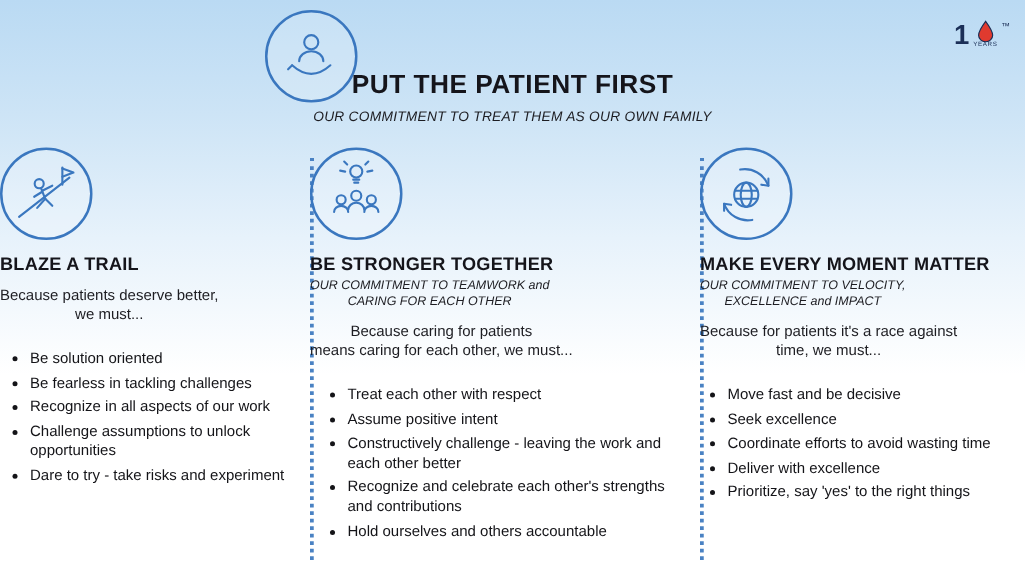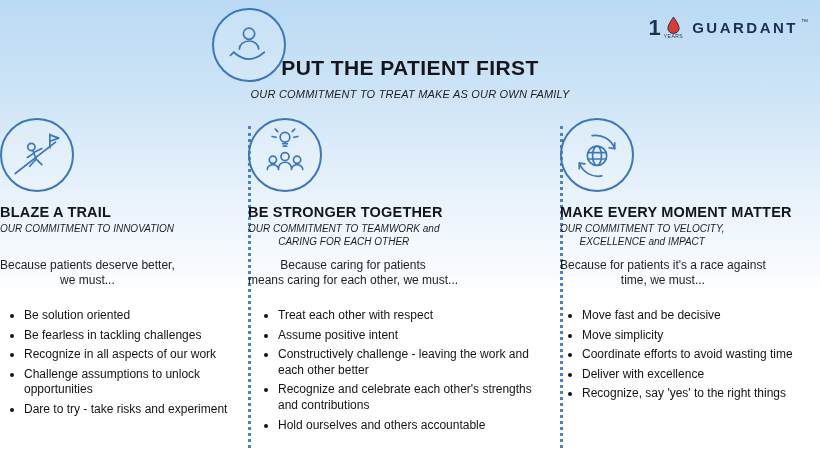--- a/index.html
+++ b/index.html
@@ -87,31 +87,30 @@
   <div class="hdr-icon">
     <svg class="icon-svg" width="58" height="58" viewBox="0 0 72 72">
       <circle cx="36" cy="22" r="7"></circle>
       <path d="M24,41 a12,10 0 0 1 24,0"></path>
       <path d="M17,45 q19,17 38,0"></path>
       <path d="M17,45 l-4,4"></path>
     </svg>
   </div>
 
   <div class="hdr-title">PUT THE PATIENT FIRST</div>
-  <div class="hdr-sub">OUR COMMITMENT TO TREAT MAKE AS OUR OWN FAMILY</div>
+  <div class="hdr-sub">OUR COMMITMENT TO TREAT THEM AS OUR OWN FAMILY</div>
 
   <div class="logo">
     <span class="logo-one">1</span>
     <span class="logo-drop-wrap">
       <svg width="15" height="18" viewBox="0 0 16 19">
         <path d="M8,1 C8,1 14,9 14,13 A6,5.5 0 1 1 2,13 C2,9 8,1 8,1 Z" fill="#e03a2f" stroke="#1b2f57" stroke-width="1"></path>
       </svg>
       <span class="logo-years">YEARS</span>
     </span>
-    <span class="logo-brand">GUARDANT</span>
     <span class="logo-tm">™</span>
   </div>
 
   <div class="divider d1"></div>
   <div class="divider d2"></div>
 
   <div class="cols">
 
     <div class="col c1">
       <div class="col-icon">
@@ -121,21 +120,20 @@
           <path d="M52,11 L63,15 L52,19"></path>
           <circle cx="29" cy="26" r="4.5"></circle>
           <path d="M31,31 L35,41"></path>
           <path d="M32,33 L42,28"></path>
           <path d="M32,34 L24,39"></path>
           <path d="M35,41 L27,50"></path>
           <path d="M35,41 L42,48"></path>
         </svg>
       </div>
       <div class="col-title">BLAZE A TRAIL</div>
-      <div class="col-sub">OUR COMMITMENT TO INNOVATION</div>
       <div class="col-intro">Because patients deserve better,
 we must...</div>
       <ul class="col-bullets">
         <li>Be solution oriented</li>
         <li>Be fearless in tackling challenges</li>
         <li>Recognize in all aspects of our work</li>
         <li>Challenge assumptions to unlock opportunities</li>
         <li>Dare to try - take risks and experiment</li>
       </ul>
     </div>
@@ -180,21 +178,21 @@
           <path d="M14,46 l0,7 M14,46 l7,1"></path>
         </svg>
       </div>
       <div class="col-title">MAKE EVERY MOMENT MATTER</div>
       <div class="col-sub">OUR COMMITMENT TO VELOCITY,
 EXCELLENCE and IMPACT</div>
       <div class="col-intro">Because for patients it's a race against
 time, we must...</div>
       <ul class="col-bullets">
         <li>Move fast and be decisive</li>
-        <li>Move simplicity</li>
+        <li>Seek excellence</li>
         <li>Coordinate efforts to avoid wasting time</li>
         <li>Deliver with excellence</li>
-        <li>Recognize, say 'yes' to the right things</li>
+        <li>Prioritize, say 'yes' to the right things</li>
       </ul>
     </div>
 
   </div>
 </div>
 
 </body></html>

